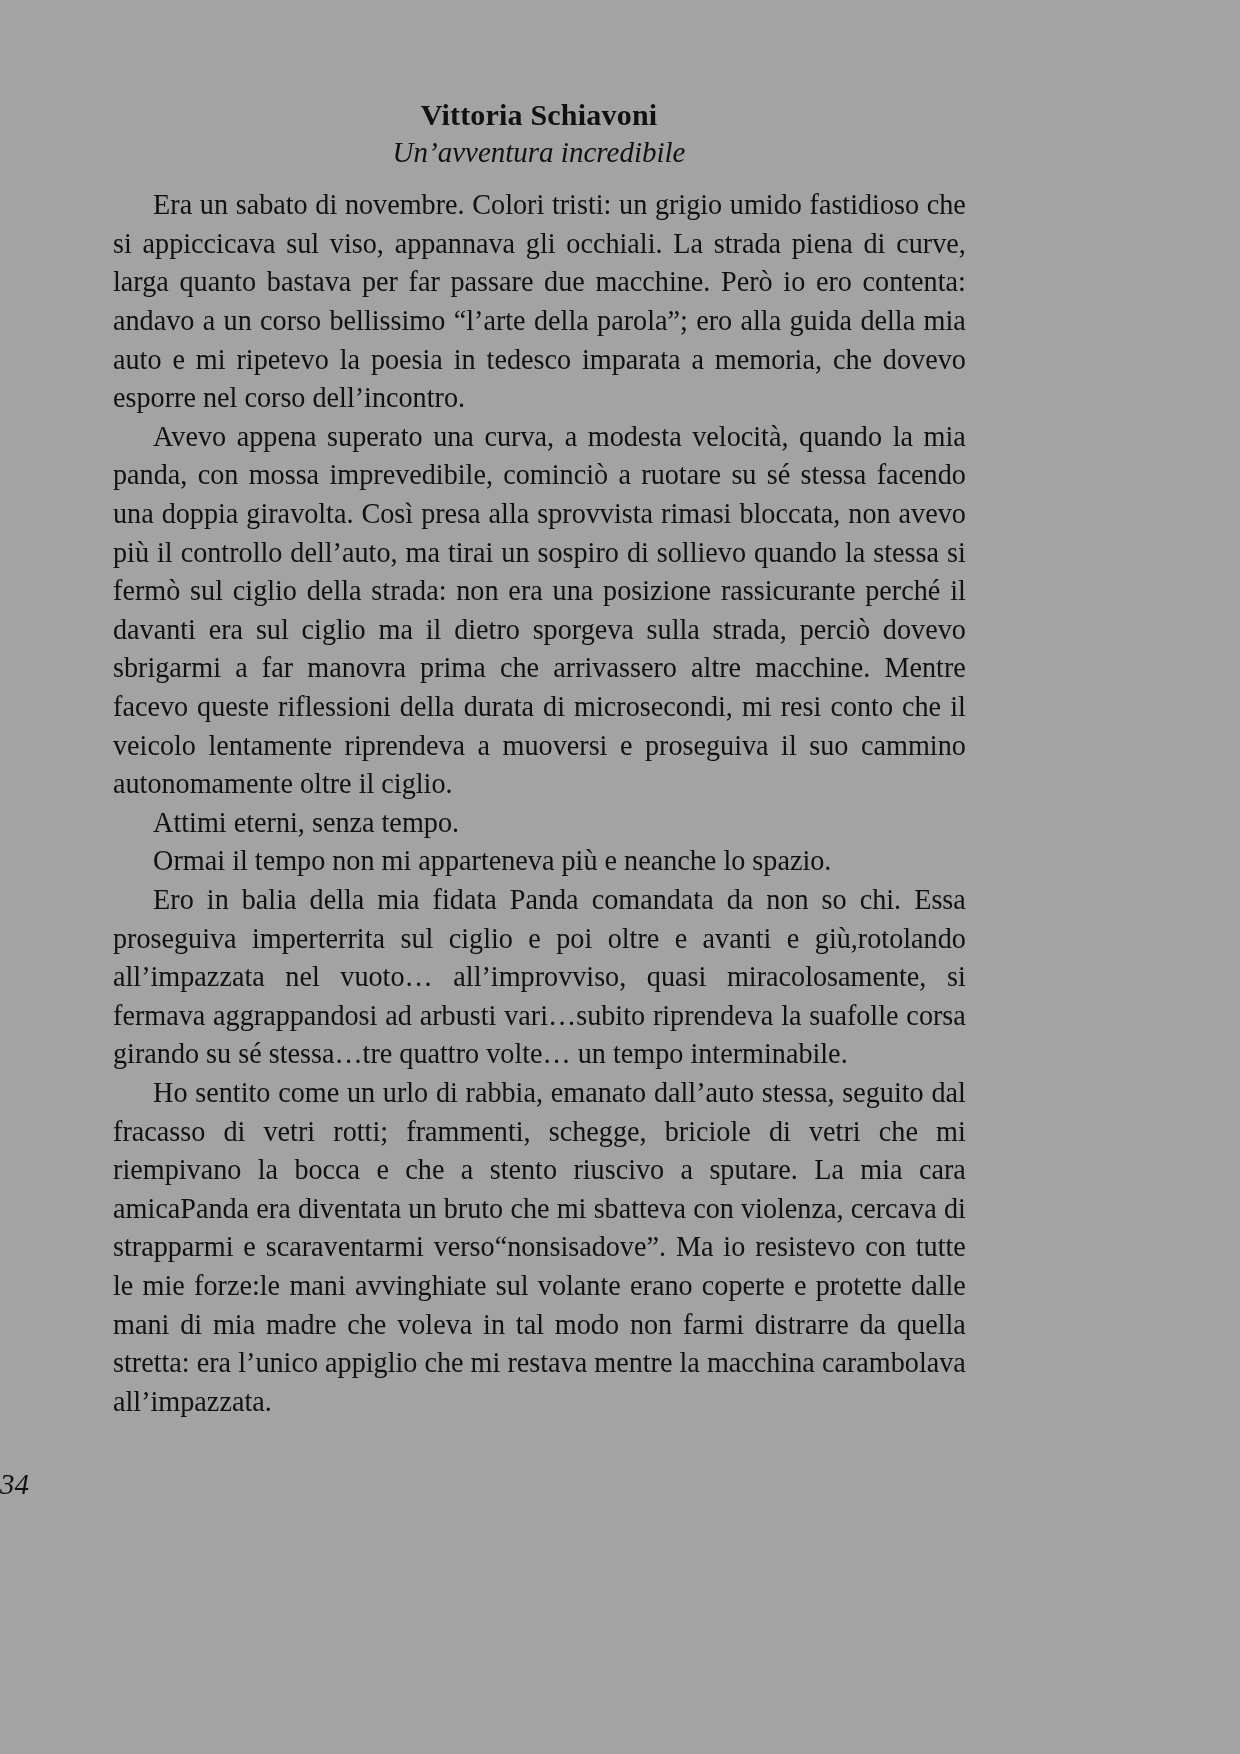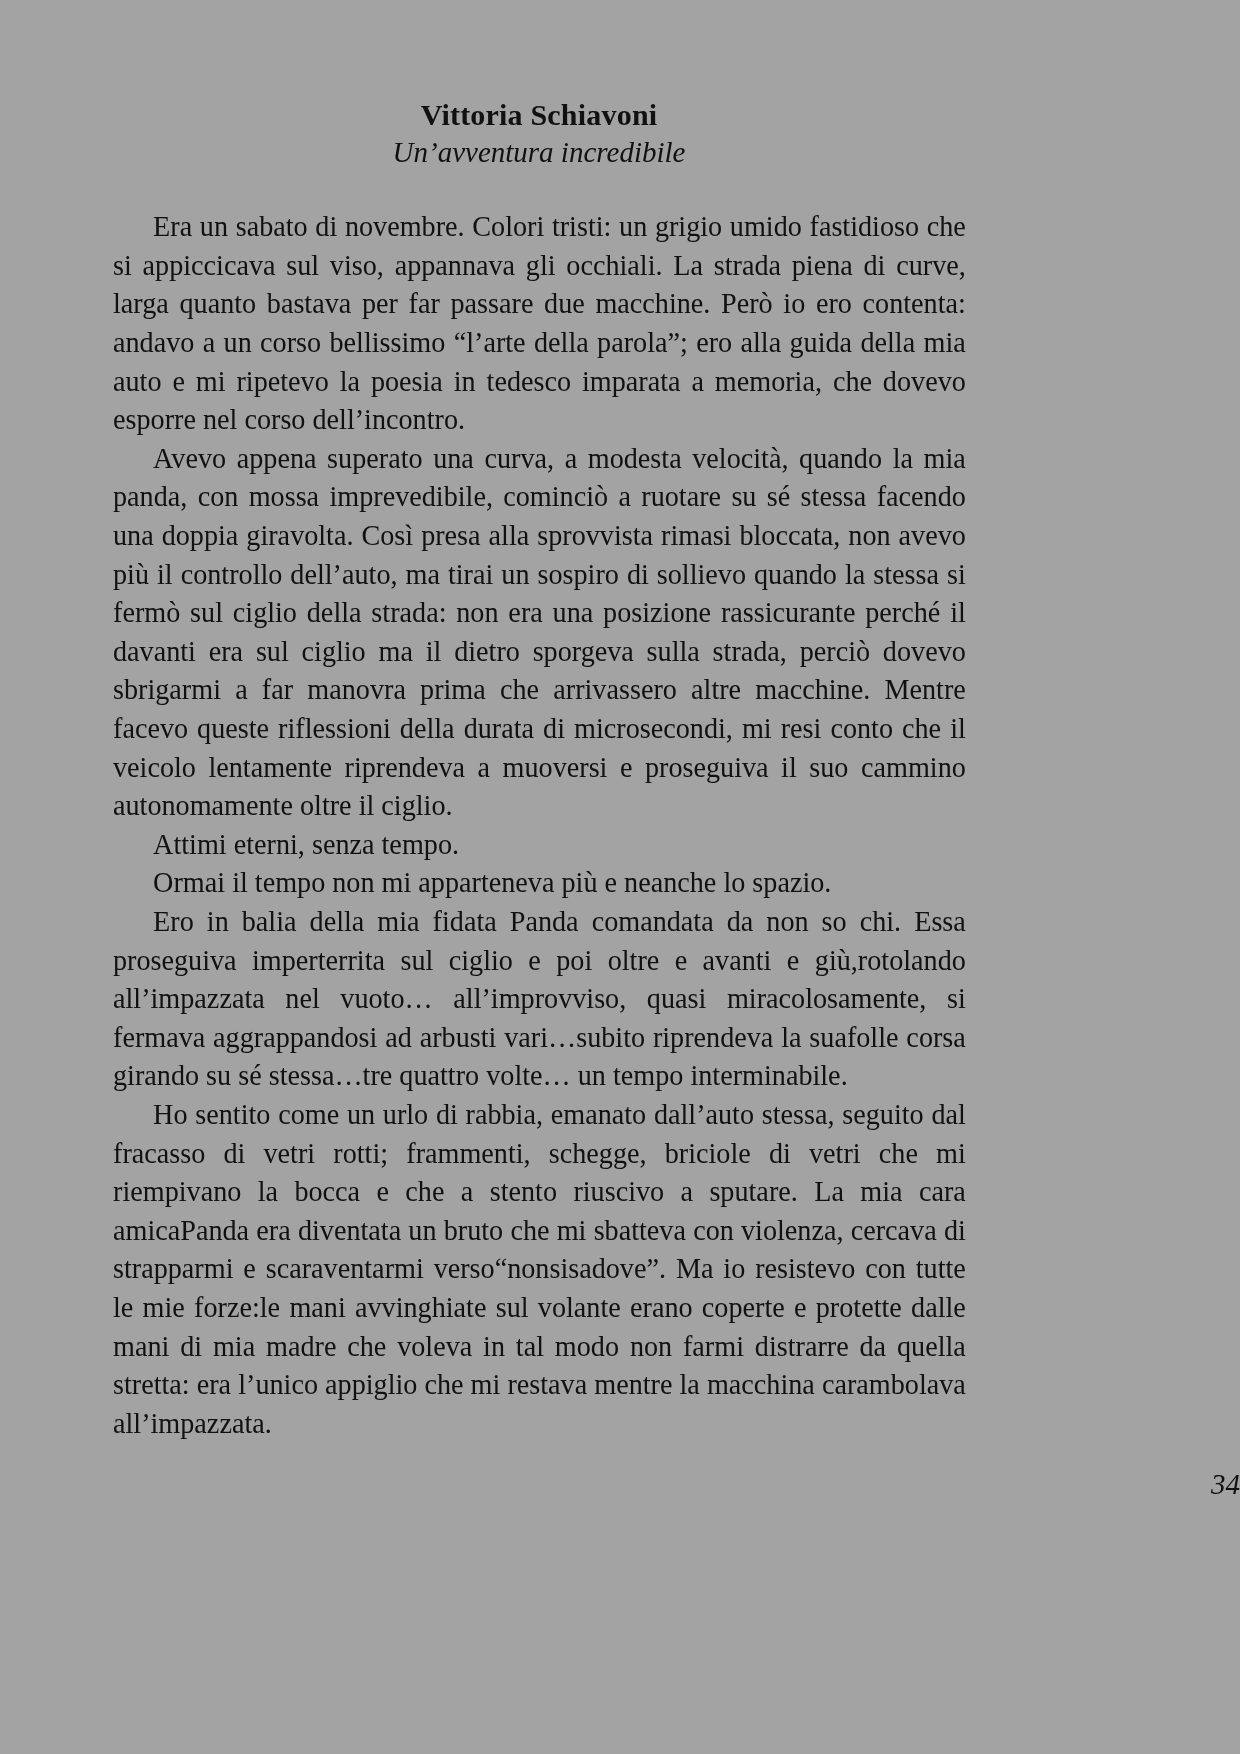--- a/index.html
+++ b/index.html
@@ -33,21 +33,21 @@
     font-size: 30px;
     letter-spacing: 0.2px;
     line-height: 1.15;
     margin: 0 0 2px 0;
   }
   .doc-subtitle {
     text-align: center;
     font-style: italic;
     font-size: 29px;
     line-height: 1.2;
-    margin: 0 0 38px 0;
+    margin: 0 0 16px 0;
   }
   .body-text {
     font-size: 29.5px;
     line-height: 38.6px;
     text-align: justify;
     text-justify: inter-word;
     hyphens: none;
     transform: scaleX(0.955);
     transform-origin: left top;
     width: 893px;
@@ -58,24 +58,23 @@
     text-align: justify;
   }
   .body-text p:last-child {
     text-align: justify;
   }
   .page-number {
     position: absolute;
     left: 0;
     right: 0;
     top: 1468px;
-    text-align: right;
+    text-align: left;
     font-style: italic;
     font-size: 29px;
-    padding-left: 40px;
   }
 </style>
 </head>
 <body>
 
 <div class="page">
 
   <div class="content">
 
     <h1 class="doc-title">Vittoria Schiavoni</h1>

